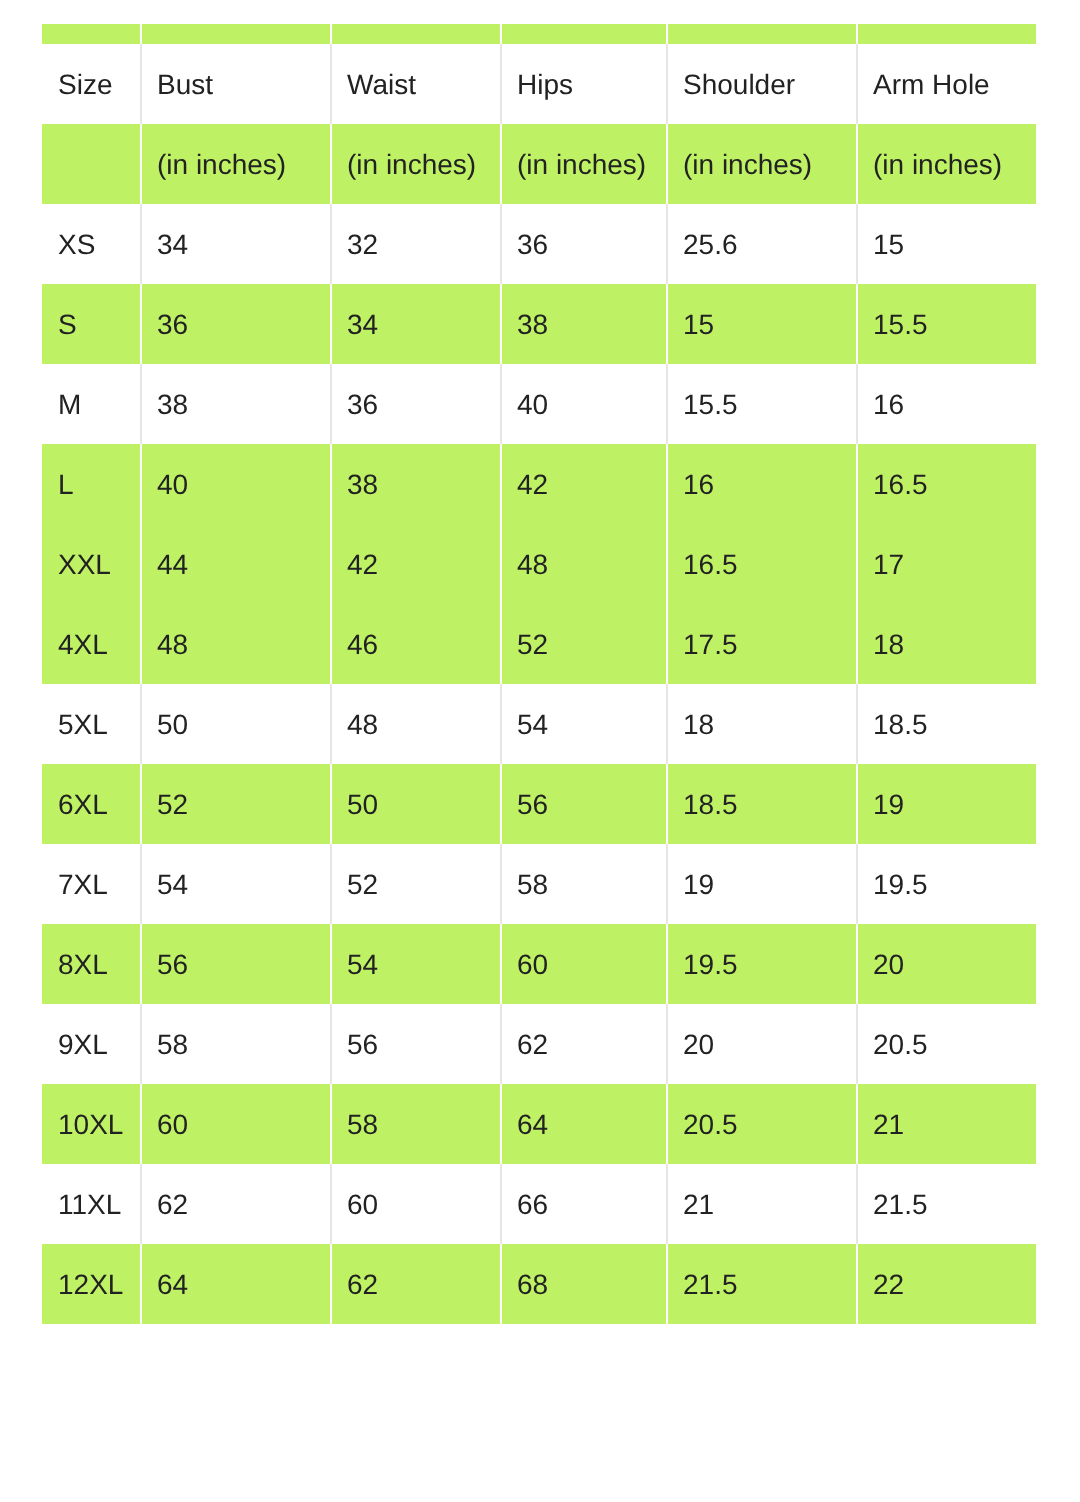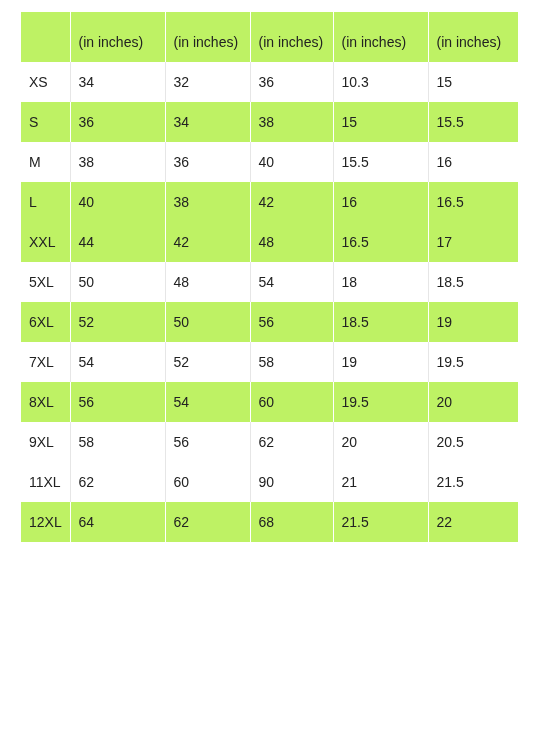--- a/index.html
+++ b/index.html
@@ -81,34 +81,42 @@
     </colgroup>
     <tbody id="chart-body">
         <tr class="row-gray band-row">
           <td></td>
           <td></td>
           <td></td>
           <td></td>
           <td></td>
           <td></td>
         </tr>
+        <tr class="row-white">
+          <th>Size</th>
+          <th>Bust</th>
+          <th>Waist</th>
+          <th>Hips</th>
+          <th>Shoulder</th>
+          <th>Arm Hole</th>
+        </tr>
         <tr class="row-gray">
           <td></td>
           <td>(in inches)</td>
           <td>(in inches)</td>
           <td>(in inches)</td>
           <td>(in inches)</td>
           <td>(in inches)</td>
         </tr>
         <tr class="row-white">
           <td>XS</td>
           <td>34</td>
           <td>32</td>
           <td>36</td>
-          <td>10.3</td>
+          <td>25.6</td>
           <td>15</td>
         </tr>
         <tr class="row-gray">
           <td>S</td>
           <td>36</td>
           <td>34</td>
           <td>38</td>
           <td>15</td>
           <td>15.5</td>
         </tr>
@@ -129,20 +137,28 @@
           <td>16.5</td>
         </tr>
         <tr class="row-gray">
           <td>XXL</td>
           <td>44</td>
           <td>42</td>
           <td>48</td>
           <td>16.5</td>
           <td>17</td>
         </tr>
+        <tr class="row-gray">
+          <td>4XL</td>
+          <td>48</td>
+          <td>46</td>
+          <td>52</td>
+          <td>17.5</td>
+          <td>18</td>
+        </tr>
         <tr class="row-white">
           <td>5XL</td>
           <td>50</td>
           <td>48</td>
           <td>54</td>
           <td>18</td>
           <td>18.5</td>
         </tr>
         <tr class="row-gray">
           <td>6XL</td>
@@ -169,25 +185,33 @@
           <td>20</td>
         </tr>
         <tr class="row-white">
           <td>9XL</td>
           <td>58</td>
           <td>56</td>
           <td>62</td>
           <td>20</td>
           <td>20.5</td>
         </tr>
+        <tr class="row-gray">
+          <td>10XL</td>
+          <td>60</td>
+          <td>58</td>
+          <td>64</td>
+          <td>20.5</td>
+          <td>21</td>
+        </tr>
         <tr class="row-white">
           <td>11XL</td>
           <td>62</td>
           <td>60</td>
-          <td>90</td>
+          <td>66</td>
           <td>21</td>
           <td>21.5</td>
         </tr>
         <tr class="row-gray">
           <td>12XL</td>
           <td>64</td>
           <td>62</td>
           <td>68</td>
           <td>21.5</td>
           <td>22</td>

